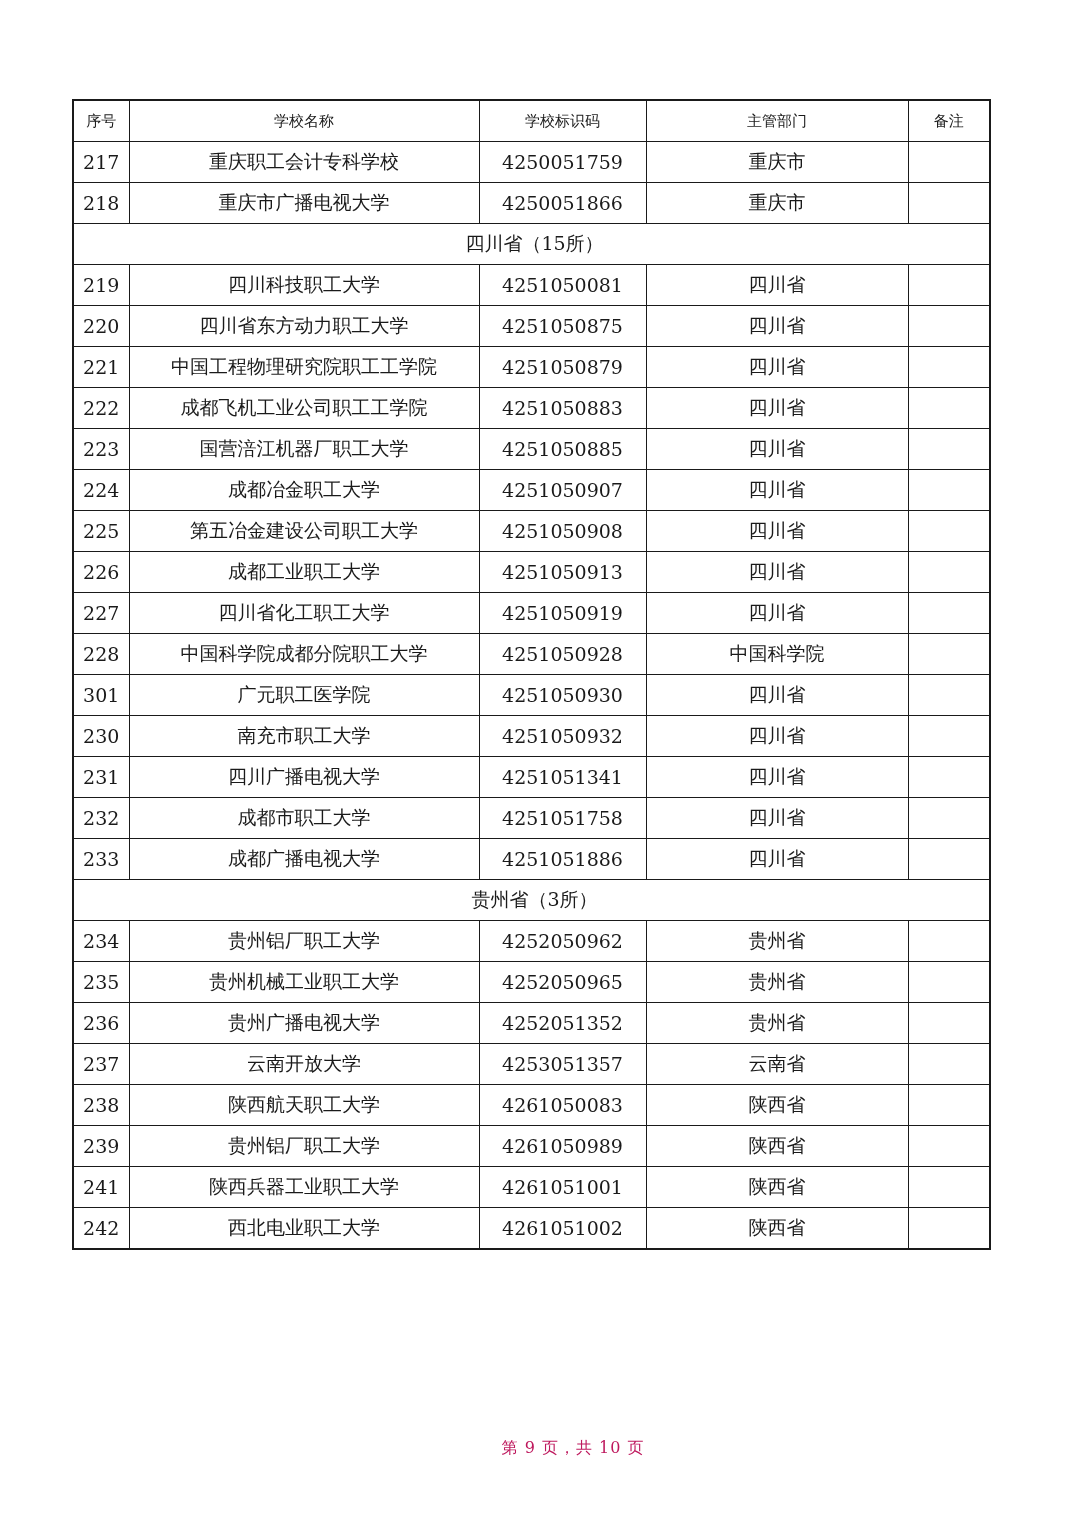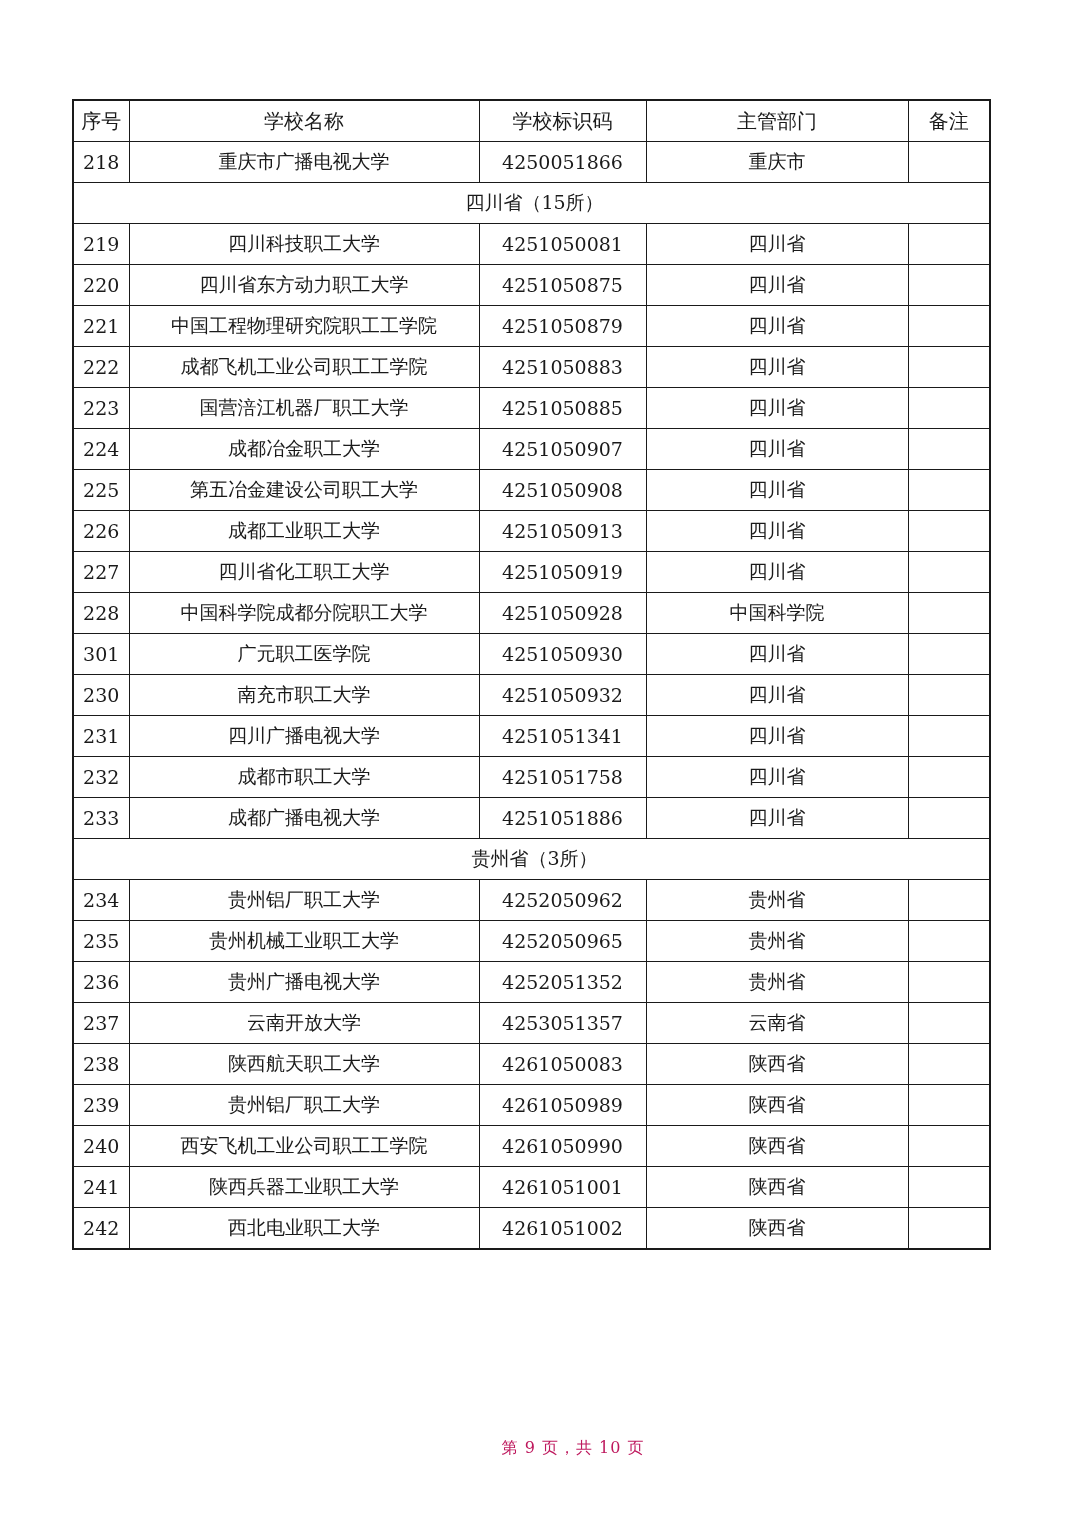--- a/index.html
+++ b/index.html
@@ -3,21 +3,21 @@
   <meta charset="utf-8">
   <style>
     html, body { margin: 0; padding: 0; background: #ffffff; }
     body { width: 1080px; height: 1529px; position: relative; overflow: hidden;
            font-family: "DejaVu Serif", "Liberation Serif", serif; color: #1a1a1a; }
     table.list { position: absolute; left: 72px; top: 99px; width: 917px;
                  border-collapse: collapse; table-layout: fixed; border: 2px solid #1a1a1a; }
     table.list td, table.list th { border: 1.5px solid #1a1a1a; height: 40px; padding: 0;
                  font-size: 19px; font-weight: normal; text-align: center; vertical-align: middle;
                  white-space: nowrap; overflow: hidden; }
-    table.list th { font-size: 20px; }
+    table.list th { font-size: 15px; }
     col.c-no { width: 56px; } col.c-name { width: 350px; } col.c-code { width: 167px; }
     col.c-dept { width: 262px; } col.c-note { width: 82px; }
     td.group { text-align: left; padding-left: 6px !important; }
     .footer { position: absolute; top: 1438px; left: 0; width: 1080px; text-align: center;
               font-size: 16px; color: #be185d; letter-spacing: 1px; margin-left: 33px; }
   </style>
 </head>
 <body>
 
 <table class="list">
@@ -32,20 +32,27 @@
     <tr>
       <th>序号</th>
       <th>学校名称</th>
       <th>学校标识码</th>
       <th>主管部门</th>
       <th>备注</th>
     </tr>
   </thead>
   <tbody id="rows">
       <tr>
+        <td>217</td>
+        <td>重庆职工会计专科学校</td>
+        <td>4250051759</td>
+        <td>重庆市</td>
+        <td></td>
+      </tr>
+      <tr>
         <td>218</td>
         <td>重庆市广播电视大学</td>
         <td>4250051866</td>
         <td>重庆市</td>
         <td></td>
       </tr>
       <tr>
         <td colspan="5" class="group">四川省（15所）</td>
       </tr>
       <tr>
@@ -188,27 +195,20 @@
         <td>238</td>
         <td>陕西航天职工大学</td>
         <td>4261050083</td>
         <td>陕西省</td>
         <td></td>
       </tr>
       <tr>
         <td>239</td>
         <td>贵州铝厂职工大学</td>
         <td>4261050989</td>
-        <td>陕西省</td>
-        <td></td>
-      </tr>
-      <tr>
-        <td>240</td>
-        <td>西安飞机工业公司职工工学院</td>
-        <td>4261050990</td>
         <td>陕西省</td>
         <td></td>
       </tr>
       <tr>
         <td>241</td>
         <td>陕西兵器工业职工大学</td>
         <td>4261051001</td>
         <td>陕西省</td>
         <td></td>
       </tr>

